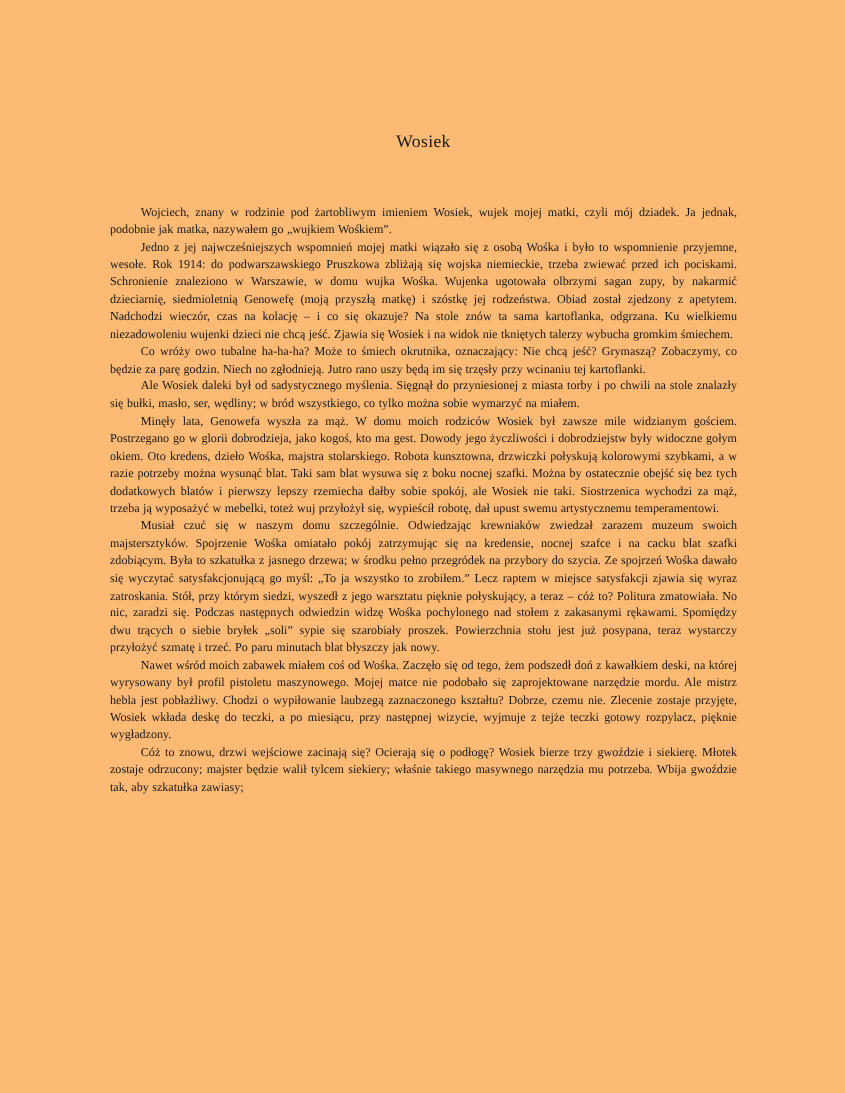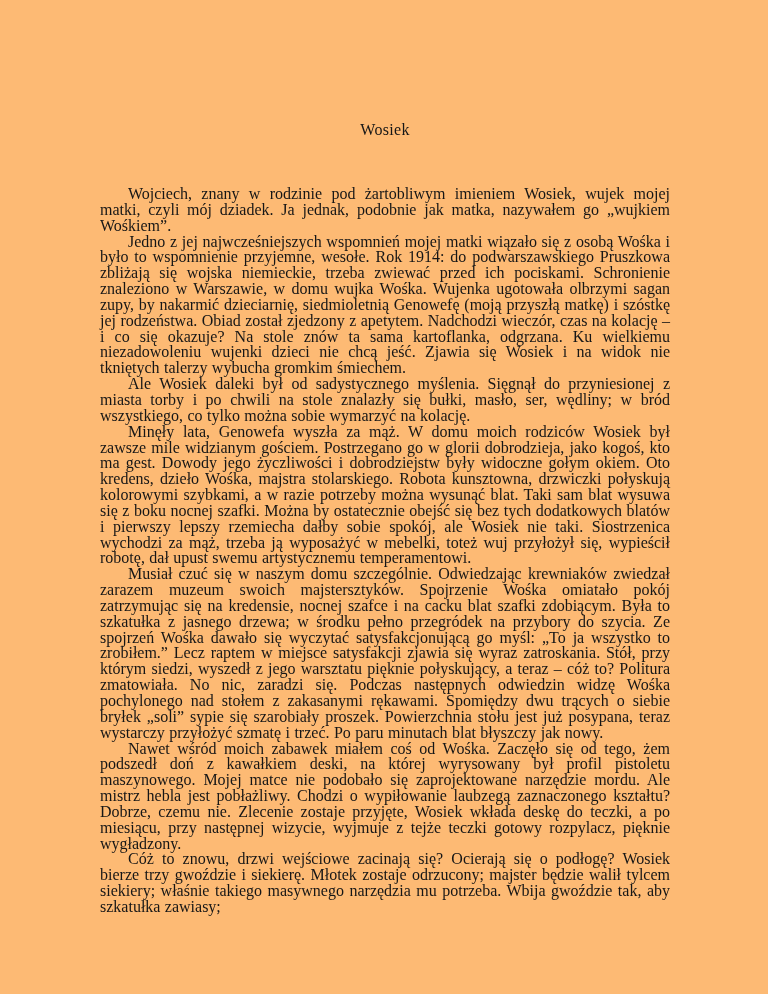--- a/index.html
+++ b/index.html
@@ -23,36 +23,37 @@
     }
     .doc-title {
       text-align: center;
       font-size: 16px;
       font-weight: normal;
       letter-spacing: 0.3px;
       margin: 0 0 47px 0;
     }
     .doc-body p {
       margin: 0;
-      font-size: 16px;
+      font-size: 11px;
       line-height: 15.85px;
       text-align: justify;
       text-indent: 28px;
       word-spacing: 0.4px;
     }
   </style>
 </head>
 <body>
 
 <div class="page">
   <div class="content">
     <h1 class="doc-title">Wosiek</h1>
     <div class="doc-body">
       <p>Wojciech, znany w rodzinie pod żartobliwym imieniem Wosiek, wujek mojej matki, czyli mój dziadek. Ja jednak, podobnie jak matka, nazywałem go „wujkiem Wośkiem”.</p>
       <p>Jedno z jej najwcześniejszych wspomnień mojej matki wiązało się z osobą Wośka i było to wspomnienie przyjemne, wesołe. Rok 1914: do podwarszawskiego Pruszkowa zbliżają się wojska niemieckie, trzeba zwiewać przed ich pociskami. Schronienie znaleziono w Warszawie, w domu wujka Wośka. Wujenka ugotowała olbrzymi sagan zupy, by nakarmić dzieciarnię, siedmioletnią Genowefę (moją przyszłą matkę) i szóstkę jej rodzeństwa. Obiad został zjedzony z apetytem. Nadchodzi wieczór, czas na kolację – i co się okazuje? Na stole znów ta sama kartoflanka, odgrzana. Ku wielkiemu niezadowoleniu wujenki dzieci nie chcą jeść. Zjawia się Wosiek i na widok nie tkniętych talerzy wybucha gromkim śmiechem.</p>
-      <p>Ale Wosiek daleki był od sadystycznego myślenia. Sięgnął do przyniesionej z miasta torby i po chwili na stole znalazły się bułki, masło, ser, wędliny; w bród wszystkiego, co tylko można sobie wymarzyć na kolację.</p>
+      <p>Co wróży owo tubalne ha-ha-ha? Może to śmiech okrutnika, oznaczający: Nie chcą jeść? Grymaszą? Zobaczymy, co będzie za parę godzin. Niech no zgłodnieją. Jutro rano uszy będą im się trzęsły przy wcinaniu tej kartoflanki.</p>
+      <p>Ale Wosiek daleki był od sadystycznego myślenia. Sięgnął do przyniesionej z miasta torby i po chwili na stole znalazły się bułki, masło, ser, wędliny; w bród wszystkiego, co tylko można sobie wymarzyć na miałem.</p>
       <p>Minęły lata, Genowefa wyszła za mąż. W domu moich rodziców Wosiek był zawsze mile widzianym gościem. Postrzegano go w glorii dobrodzieja, jako kogoś, kto ma gest. Dowody jego życzliwości i dobrodziejstw były widoczne gołym okiem. Oto kredens, dzieło Wośka, majstra stolarskiego. Robota kunsztowna, drzwiczki połyskują kolorowymi szybkami, a w razie potrzeby można wysunąć blat. Taki sam blat wysuwa się z boku nocnej szafki. Można by ostatecznie obejść się bez tych dodatkowych blatów i pierwszy lepszy rzemiecha dałby sobie spokój, ale Wosiek nie taki. Siostrzenica wychodzi za mąż, trzeba ją wyposażyć w mebelki, toteż wuj przyłożył się, wypieścił robotę, dał upust swemu artystycznemu temperamentowi.</p>
       <p>Musiał czuć się w naszym domu szczególnie. Odwiedzając krewniaków zwiedzał zarazem muzeum swoich majstersztyków. Spojrzenie Wośka omiatało pokój zatrzymując się na kredensie, nocnej szafce i na cacku blat szafki zdobiącym. Była to szkatułka z jasnego drzewa; w środku pełno przegródek na przybory do szycia. Ze spojrzeń Wośka dawało się wyczytać satysfakcjonującą go myśl: „To ja wszystko to zrobiłem.” Lecz raptem w miejsce satysfakcji zjawia się wyraz zatroskania. Stół, przy którym siedzi, wyszedł z jego warsztatu pięknie połyskujący, a teraz – cóż to? Politura zmatowiała. No nic, zaradzi się. Podczas następnych odwiedzin widzę Wośka pochylonego nad stołem z zakasanymi rękawami. Spomiędzy dwu trących o siebie bryłek „soli” sypie się szarobiały proszek. Powierzchnia stołu jest już posypana, teraz wystarczy przyłożyć szmatę i trzeć. Po paru minutach blat błyszczy jak nowy.</p>
       <p>Nawet wśród moich zabawek miałem coś od Wośka. Zaczęło się od tego, żem podszedł doń z kawałkiem deski, na której wyrysowany był profil pistoletu maszynowego. Mojej matce nie podobało się zaprojektowane narzędzie mordu. Ale mistrz hebla jest pobłażliwy. Chodzi o wypiłowanie laubzegą zaznaczonego kształtu? Dobrze, czemu nie. Zlecenie zostaje przyjęte, Wosiek wkłada deskę do teczki, a po miesiącu, przy następnej wizycie, wyjmuje z tejże teczki gotowy rozpylacz, pięknie wygładzony.</p>
       <p>Cóż to znowu, drzwi wejściowe zacinają się? Ocierają się o podłogę? Wosiek bierze trzy gwoździe i siekierę. Młotek zostaje odrzucony; majster będzie walił tylcem siekiery; właśnie takiego masywnego narzędzia mu potrzeba. Wbija gwoździe tak, aby szkatułka zawiasy;</p>
     </div>
   </div>
 </div>
 
 </body></html>

